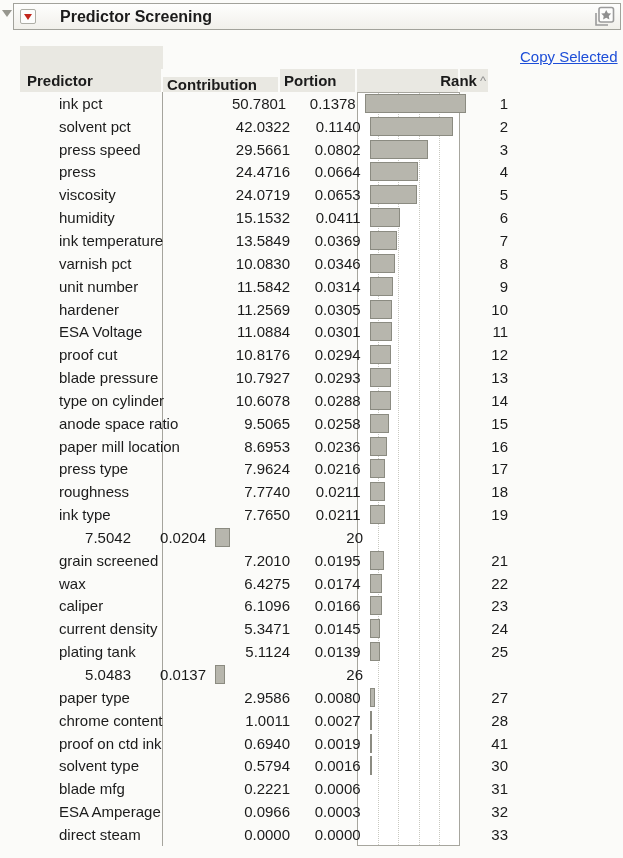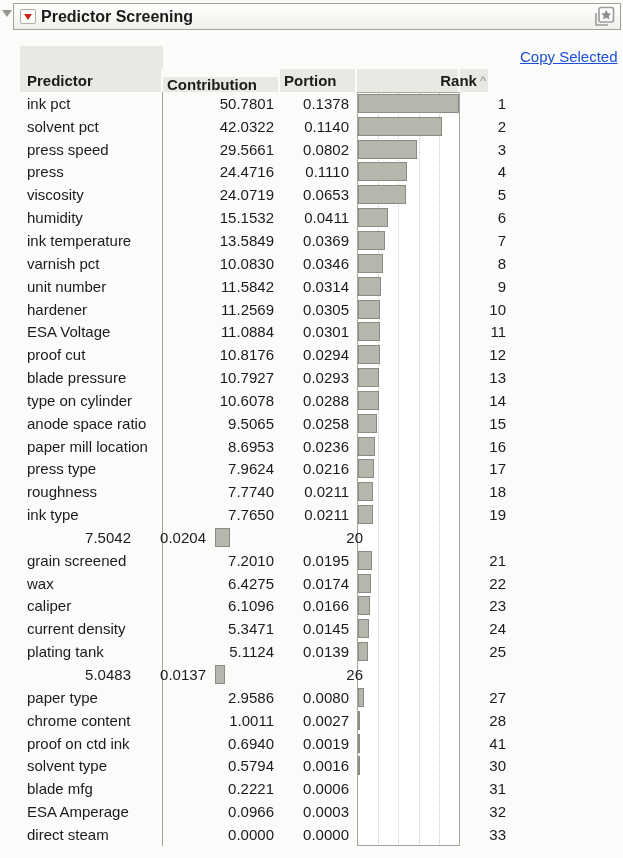--- a/index.html
+++ b/index.html
@@ -11,21 +11,21 @@
       border-left:5px solid transparent; border-right:5px solid transparent;
       border-top:7px solid #97978f; }
   .title-bar { position:absolute; left:13px; top:3px; width:608px; height:27px;
       background:linear-gradient(#fefefd,#f1f0eb); border:1px solid #a2a29b;
       display:flex; align-items:center; }
   .red-tri-btn { width:16px; height:15px; margin-left:6px; background:#fdfdfc;
       border:1px solid #aeaea6; border-radius:2px; display:flex;
       align-items:center; justify-content:center; }
   .red-tri { width:0; height:0; border-left:4px solid transparent;
       border-right:4px solid transparent; border-top:6px solid #c2261c; }
-  .report-title { font-weight:bold; font-size:16px; margin-left:5px; letter-spacing:0; }
+  .report-title { font-weight:bold; font-size:16px; margin-left:24px; letter-spacing:0; }
   .title-spacer { flex:1; }
   .star-icon { margin-right:4px; display:flex; }
 
   
   .copy-link { position:absolute; left:520px; top:48px; font-size:15px;
       color:#1d4ed8; text-decoration:underline; cursor:pointer; white-space:nowrap; }
 
   
   .table { position:absolute; left:20px; top:46px; width:490px; }
   .hrow { display:flex; height:23px; }
@@ -44,21 +44,21 @@
   .pred-separator { position:absolute; left:142px; top:0; width:1px; height:754px;
       background:#a5a49d; z-index:0; }
   .chart-frame { position:absolute; left:337px; top:0; width:103px; height:754px;
       background:#ffffff; border:1px solid #a7a69e; z-index:0; }
   .gridline { position:absolute; top:0; height:100%; width:0;
       border-left:1px dotted #c9c9c1; }
 
   .rows { position:relative; z-index:1; }
   .row { display:flex; height:22.85px; align-items:center; font-size:15px; }
   .cell { height:100%; display:flex; align-items:center; }
-  .c-pred   { width:143px; padding-left:7px; }
+  .c-pred   { width:143px; padding-left:7px;margin-left:32px; }
   .c-contrib{ width:117px; justify-content:flex-end; padding-right:6px; }
   .c-portion{ width:77px;  justify-content:flex-end; padding-right:8px; }
   .c-chart  { width:103px; position:relative; }
   .c-rank   { width:48px;  justify-content:flex-end; padding-right:2px; }
   .bar { margin-left:1px; height:19px; background:#b7b6ad; border:1px solid #8b8b81; }
 </style>
 </head>
 <body>
 
 <div class="outer-disclosure"></div>
@@ -130,21 +130,21 @@
     <div class="cell c-portion">0.0802</div>
     <div class="cell c-chart">
       <div class="bar" style="width: 58.806px;"></div>
     </div>
     <div class="cell c-rank">3</div>
   </div>
 
   <div class="row">
     <div class="cell c-pred">press</div>
     <div class="cell c-contrib">24.4716</div>
-    <div class="cell c-portion">0.1110</div>
+    <div class="cell c-portion">0.0664</div>
     <div class="cell c-chart">
       <div class="bar" style="width: 48.6732px;"></div>
     </div>
     <div class="cell c-rank">4</div>
   </div>
 
   <div class="row">
     <div class="cell c-pred">viscosity</div>
     <div class="cell c-contrib">24.0719</div>
     <div class="cell c-portion">0.0653</div>

